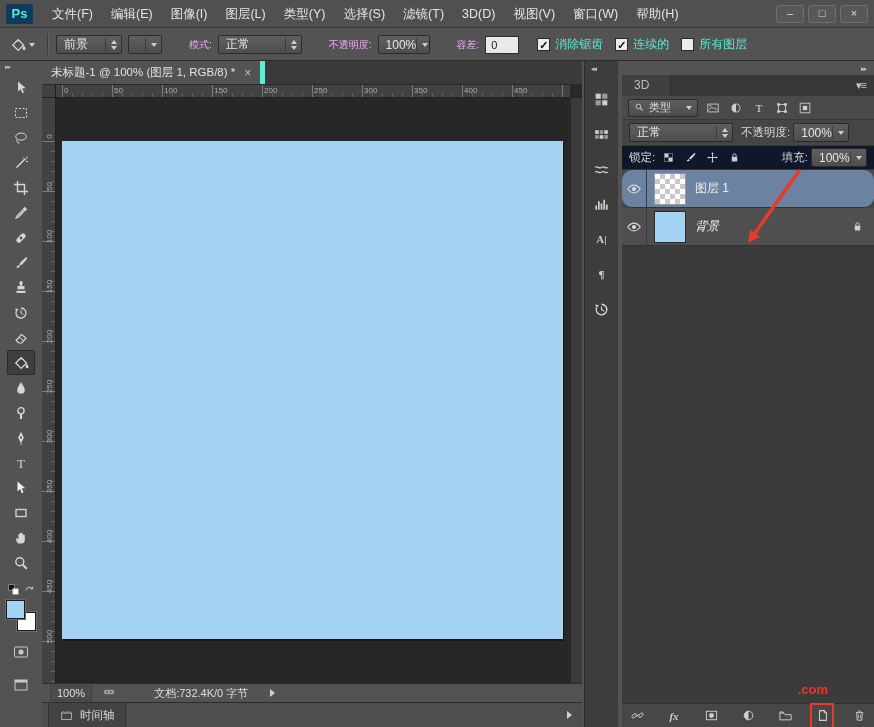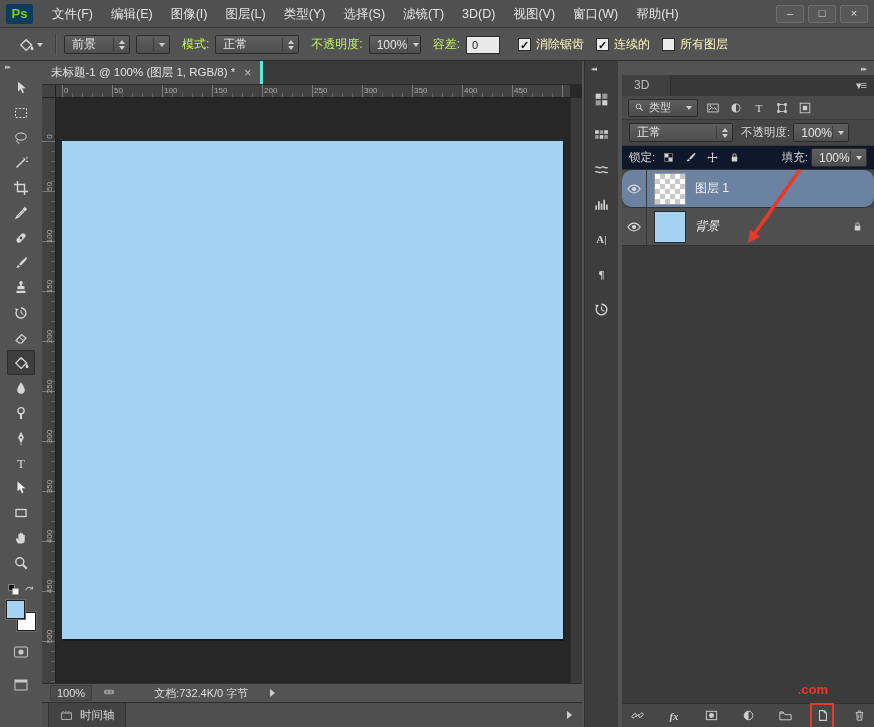--- a/index.html
+++ b/index.html
@@ -3,61 +3,61 @@
 <meta charset="utf-8">
 <style>
   :root{ --canvas:#a4d2f3; }
   *{margin:0;padding:0;box-sizing:border-box;}
   body{background:#222;font-family:"Liberation Sans",sans-serif;}
   .app{position:relative;width:874px;height:727px;background:#535353;color:#dcdcdc;font-size:12px;overflow:hidden;}
   svg.icon{width:16px;height:16px;display:block;}
 
   
   .titlebar{position:absolute;left:0;top:0;right:0;height:28px;background:#505050;border-bottom:1px solid #3a3a3a;display:flex;align-items:center;}
-  .ps-logo{width:27px;height:20px;margin:0 10px 0 6px;background:#0d3c5e;color:#84cc16;font-weight:bold;font-size:13px;display:flex;align-items:center;justify-content:center;border-radius:2px;}
+  .ps-logo{width:27px;height:20px;margin:0 10px 0 6px;background:#0d3c5e;color:#5eead4;font-weight:bold;font-size:13px;display:flex;align-items:center;justify-content:center;border-radius:2px;}
   .menubar{display:flex;align-items:center;}
   .menu-item{padding:0 9px;line-height:28px;font-size:12.5px;color:#e4e4e4;cursor:default;white-space:nowrap;}
   .win-controls{position:absolute;right:6px;top:5px;display:flex;gap:4px;}
   .win-btn{width:28px;height:18px;border:1px solid #6e6e6e;background:#585858;color:#ddd;font-size:11px;line-height:15px;text-align:center;border-radius:2px;}
 
   
-  .optionsbar{position:absolute;left:0;top:29px;right:0;height:32px;background:#535353;border-bottom:1px solid #2c2c2c;display:flex;align-items:center;padding:0 14px;gap:6px;}
+  .optionsbar{position:absolute;left:0;top:29px;right:0;height:32px;background:#535353;border-bottom:1px solid #2c2c2c;display:flex;align-items:center;padding:0 6px;gap:6px;}
   .tool-preset{display:flex;align-items:center;gap:3px;padding:2px 4px;}
   .vsep{width:1px;align-self:stretch;margin:5px 2px;background:#3e3e3e;box-shadow:1px 0 0 #616161;}
   .combo{height:19px;background:linear-gradient(#5f5f5f,#4d4d4d);border:1px solid #2b2b2b;border-radius:2px;display:flex;align-items:center;padding:0 4px 0 7px;font-size:12px;color:#e6e6e6;white-space:nowrap;}
   .combo .dd{display:flex;flex-direction:column;gap:2px;margin-left:auto;padding-left:5px;border-left:1px solid #3c3c3c;height:13px;justify-content:center;}
   .combo .dd1{display:flex;align-items:center;margin-left:auto;padding-left:5px;border-left:1px solid #3c3c3c;height:13px;}
   .tri-dn{width:0;height:0;border-left:3.5px solid transparent;border-right:3.5px solid transparent;border-top:4px solid #cfcfcf;}
   .tri-up{width:0;height:0;border-left:3.5px solid transparent;border-right:3.5px solid transparent;border-bottom:4px solid #cfcfcf;}
   .tri-rt{width:0;height:0;border-top:4px solid transparent;border-bottom:4px solid transparent;border-left:5px solid #cfcfcf;}
   .w66{width:66px;} .w34{width:34px;} .w84{width:84px;} .w52{width:52px;}
-  .opt-label{font-size:12px;color:#bef264;margin-left:6px;white-space:nowrap;}
+  .opt-label{font-size:10px;color:#f0abfc;margin-left:21px;white-space:nowrap;}
   .numfield{width:34px;height:18px;background:#e9e9e9;color:#1a1a1a;border:1px solid #2c2c2c;font-size:11px;display:flex;align-items:center;padding:0 5px;}
   .optchecks{display:flex;align-items:center;}
   .chkwrap{display:flex;align-items:center;gap:5px;margin-left:12px;}
   .chk{width:13px;height:13px;background:#ececec;border:1px solid #2b2b2b;color:#111;font-size:11px;font-weight:bold;line-height:12px;text-align:center;}
-  .chklabel{font-size:12px;color:#fef9c3;white-space:nowrap;}
+  .chklabel{font-size:12px;color:#5eead4;white-space:nowrap;}
 
   
   .left-toolbar{position:absolute;left:0;top:61px;width:42px;bottom:0;background:#535353;}
   .tb-collapse{height:14px;padding:2px 0 0 5px;color:#b9b9b9;font-size:7px;letter-spacing:-1px;}
   .tb-collapse::before{content:"▸▸";}
   .tool{width:28px;height:25px;margin:0 auto;display:flex;align-items:center;justify-content:center;border-radius:2px;}
   .tool.selected{background:#3e3e3e;box-shadow:inset 0 0 0 1px #2c2c2c;}
   .mini-colors{display:flex;justify-content:center;gap:3px;margin-top:8px;}
   .mini-colors svg{width:13px;height:13px;}
   .swatches{position:relative;width:30px;height:31px;margin:4px auto 0;}
   .sw-bg{position:absolute;right:0;bottom:0;width:19px;height:19px;background:#fff;border:1px solid #1d1d1d;box-shadow:0 0 0 1px #6a6a6a;}
   .sw-fg{position:absolute;left:0;top:0;width:19px;height:19px;background:var(--canvas);border:1px solid #1d1d1d;box-shadow:0 0 0 1px #6a6a6a;}
   .tool.extra{margin-top:8px;}
 
   
   .doc{position:absolute;left:42px;top:61px;width:540px;bottom:0;background:#282828;}
   .tabbar{position:absolute;left:0;top:0;right:0;height:24px;background:#3a3a3a;border-bottom:1px solid #2a2a2a;display:flex;}
-  .tab{background:#535353;padding:0 9px;display:flex;align-items:center;gap:9px;font-size:11.5px;color:#e3e3e3;border-right:3px solid #5eead4;}
+  .tab{background:#535353;padding:0 9px;display:flex;align-items:center;gap:9px;font-size:11.5px;color:#e3e3e3;border-right:5px solid #5eead4;}
   .tab-close::before{content:"×";color:#c3c3c3;font-size:12px;}
   .ruler-corner{position:absolute;left:0;top:24px;width:14px;height:13px;background:#424242;border-right:1px solid #202020;border-bottom:1px solid #202020;}
   .ruler-h{position:absolute;left:14px;top:24px;right:12px;height:13px;background:#424242;border-bottom:1px solid #202020;overflow:hidden;
     background-image:repeating-linear-gradient(90deg,#7a7a7a 0 1px,transparent 1px 50px),repeating-linear-gradient(90deg,#636363 0 1px,transparent 1px 10px);
     background-size:100% 100%,100% 4px;background-position:6px 0,6px 100%;background-repeat:no-repeat;}
   .hlabel{position:absolute;top:1px;font-size:8px;color:#ababab;}
   .ruler-v{position:absolute;left:0;top:37px;width:14px;bottom:44px;background:#424242;border-right:1px solid #202020;overflow:hidden;
     background-image:repeating-linear-gradient(180deg,#7a7a7a 0 1px,transparent 1px 50px),repeating-linear-gradient(180deg,#636363 0 1px,transparent 1px 10px);
     background-size:100% 100%,4px 100%;background-position:0 43px,100% 43px;background-repeat:no-repeat;}
   .vlabel{position:absolute;left:-3px;width:20px;text-align:center;font-size:8px;color:#ababab;transform:rotate(-90deg);}

